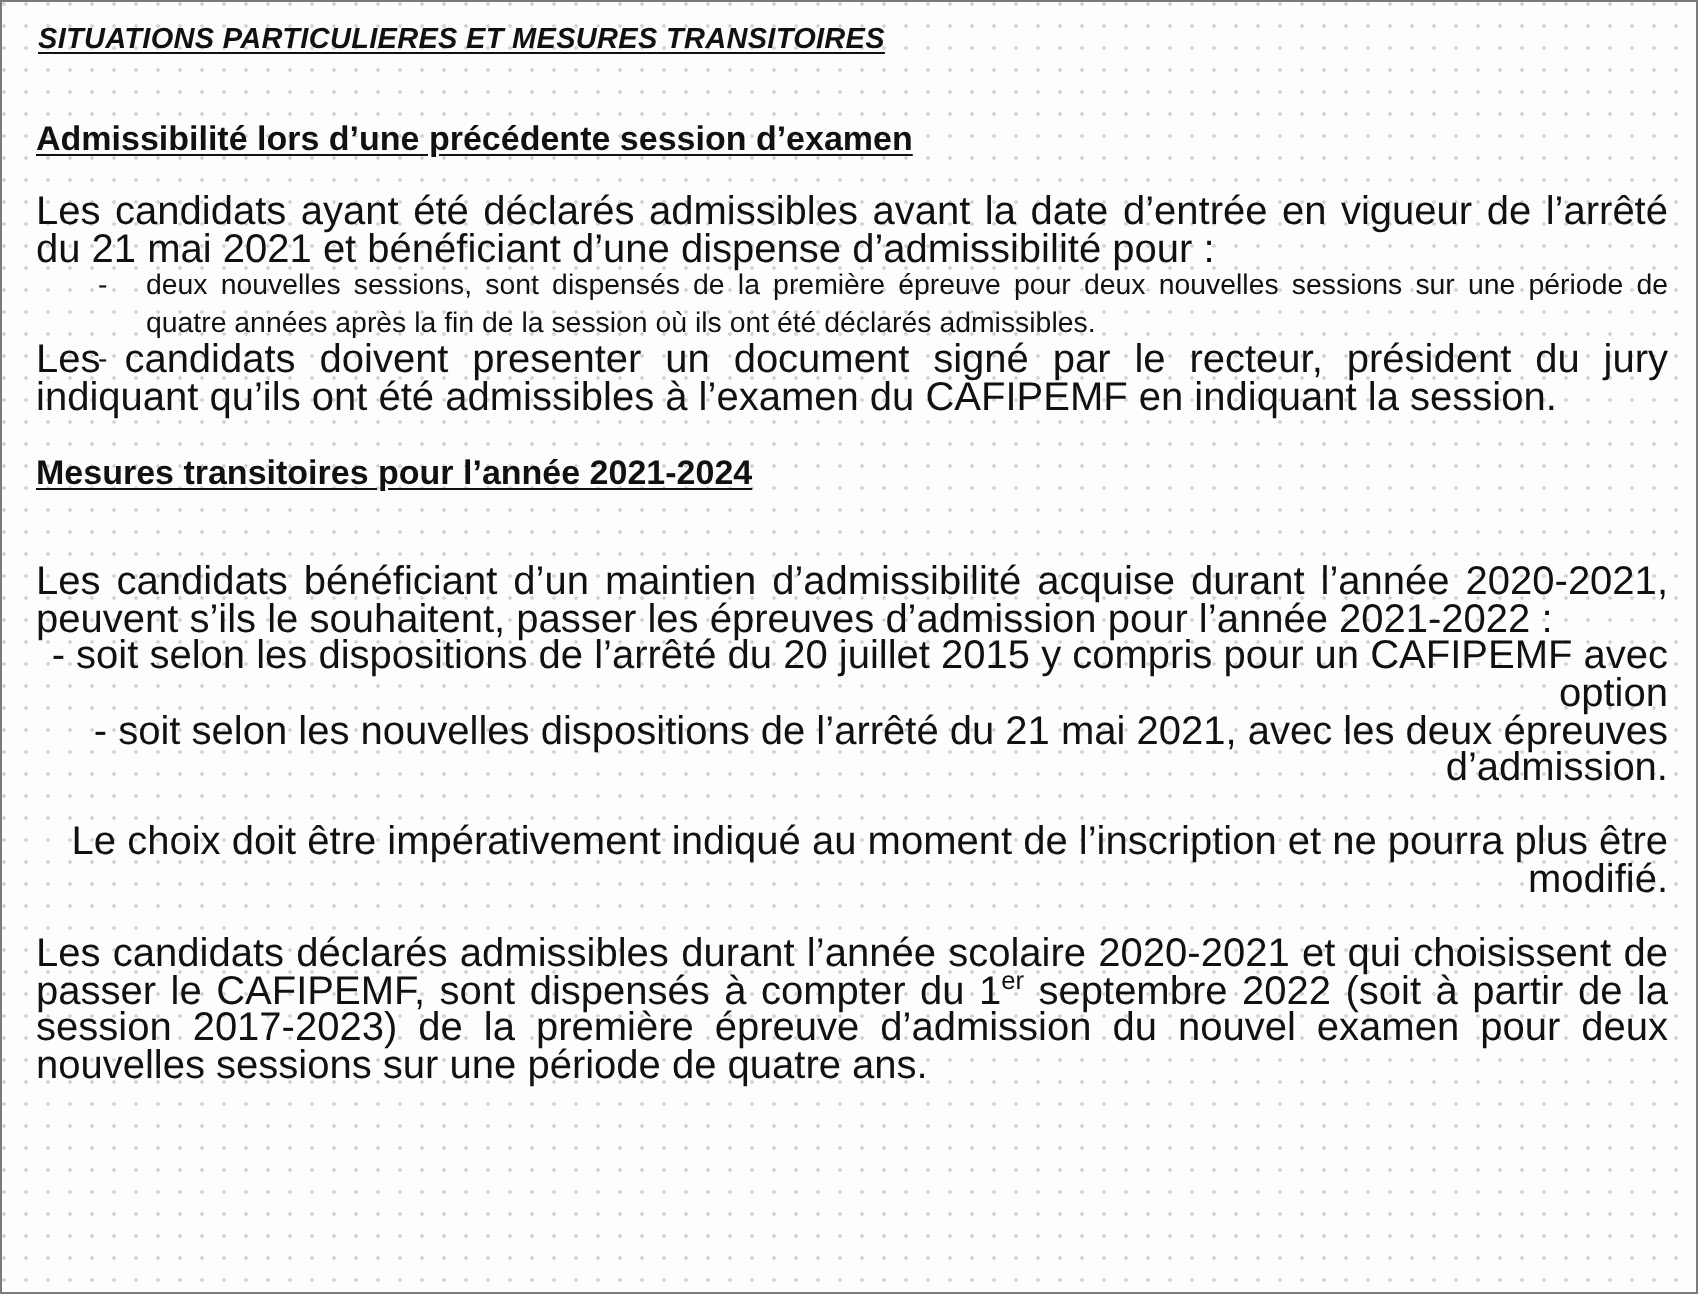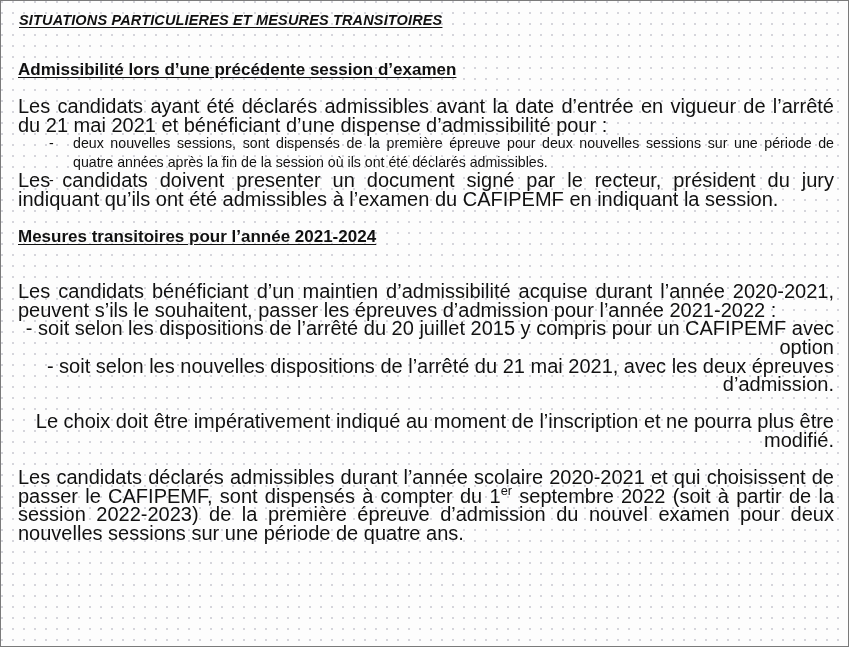--- a/index.html
+++ b/index.html
@@ -134,16 +134,16 @@
     <p class="para nojust">- soit selon les dispositions de l’arrêté du 20 juillet 2015 y compris pour un CAFIPEMF avec option</p>
 
     <p class="para nojust">- soit selon les nouvelles dispositions de l’arrêté du 21 mai 2021, avec les deux épreuves d’admission.</p>
 
     <div class="sp-blank"></div>
 
     <p class="para nojust">Le choix doit être impérativement indiqué au moment de l’inscription et ne pourra plus être modifié.</p>
 
     <div class="sp-blank"></div>
 
-    <p class="para"><span>Les candidats déclarés admissibles durant l’année scolaire 2020-2021 et qui choisissent de passer le CAFIPEMF, sont dispensés à compter du 1</span><sup>er</sup><span> septembre 2022 (soit à partir de la session 2022-2023) de la première épreuve d’admission du nouvel examen pour deux nouvelles sessions sur une période de quatre ans.</span></p>
+    <p class="para"><span>Les candidats déclarés admissibles durant l’année scolaire 2020-2021 et qui choisissent de passer le CAFIPEMF, sont dispensés à compter du 1</span><sup>er</sup><span> septembre 2022 (soit à partir de la session 2017-2023) de la première épreuve d’admission du nouvel examen pour deux nouvelles sessions sur une période de quatre ans.</span></p>
 
   </div>
 </div>
 
 </body></html>

